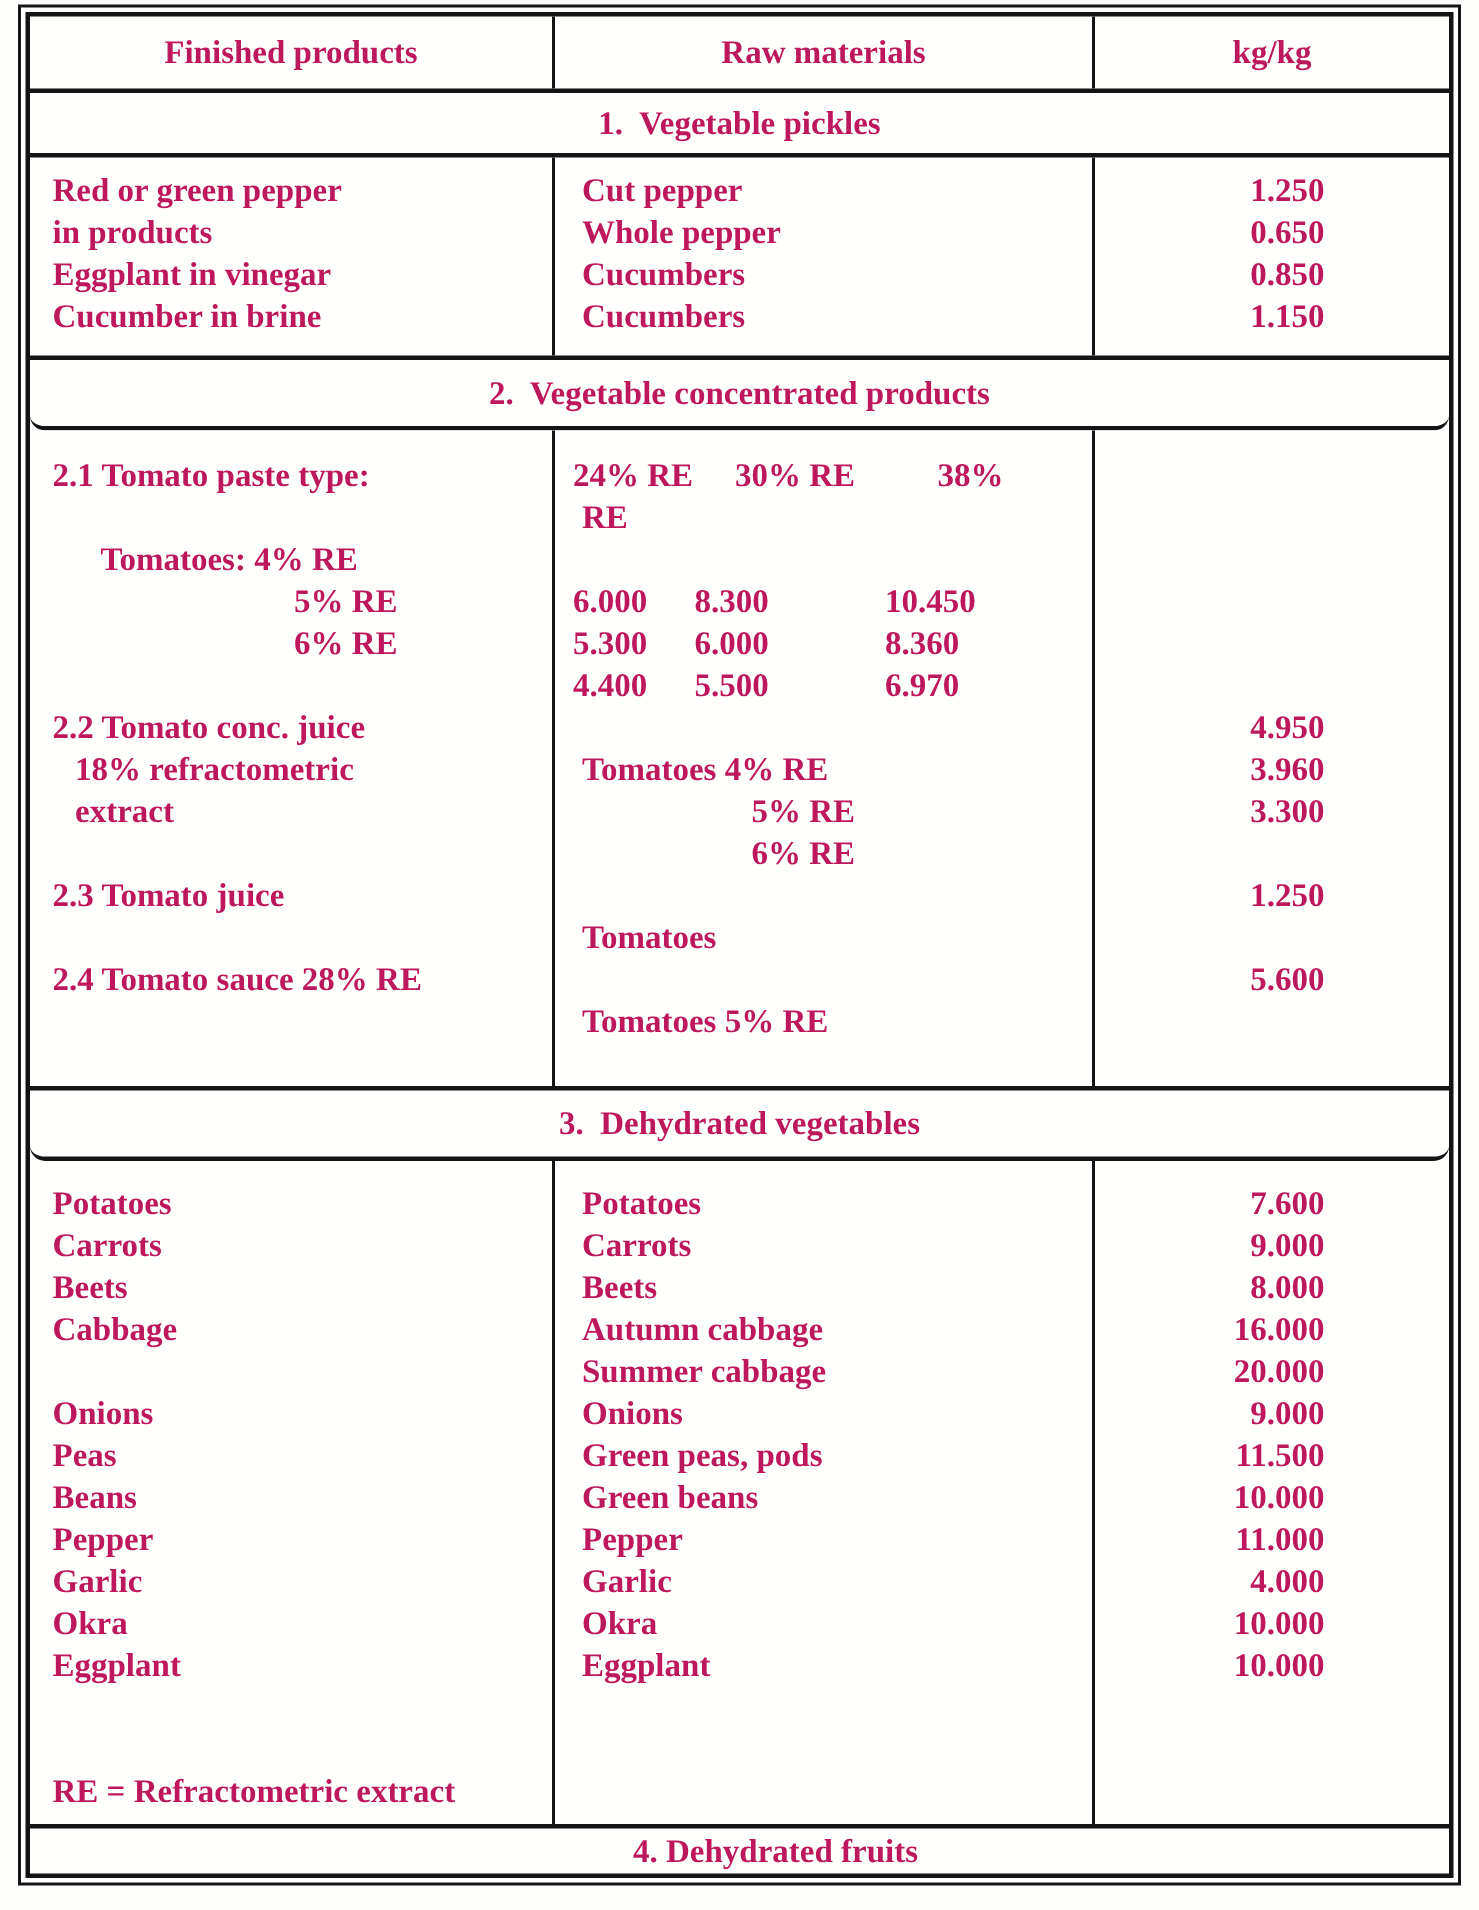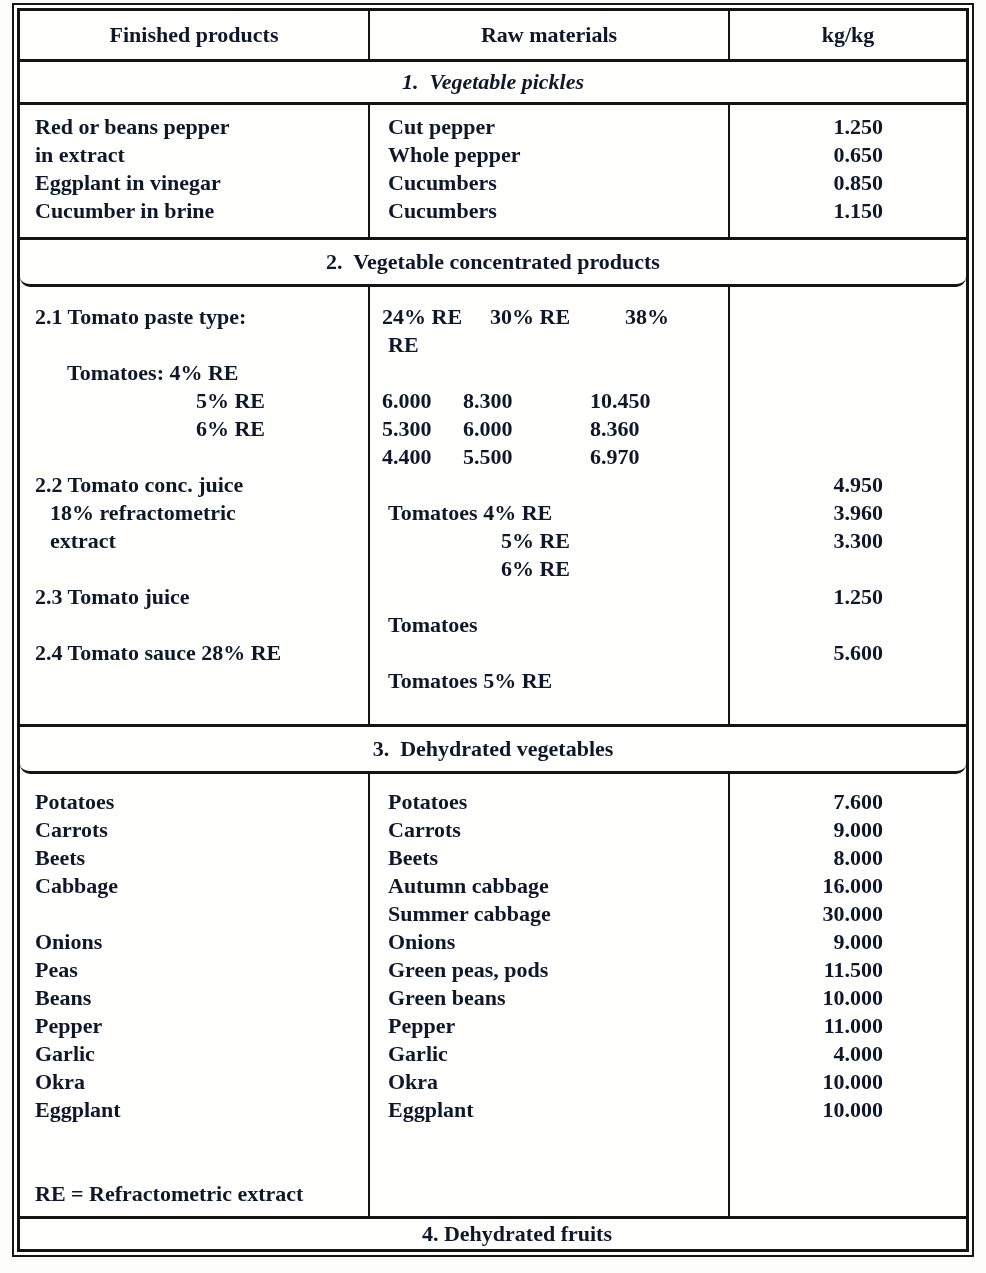--- a/index.html
+++ b/index.html
@@ -6,21 +6,21 @@
     margin: 0; padding: 0;
     width: 986px; height: 1273px;
     background: #fdfdfb;
     overflow: hidden;
   }
   .page {
     position: relative;
     width: 986px; height: 1273px;
     font-family: "Liberation Serif", "DejaVu Serif", serif;
     font-weight: bold;
-    color: #0f172a;
+    color: #be185d;
   }
   
   .frame-outer {
     position: absolute; left: 12px; top: 3px;
     width: 962px; height: 1254px;
     border: 2px solid #161616;
     padding: 3px;
     box-sizing: border-box;
     background: #fffffe;
   }
@@ -40,21 +40,21 @@
   .hcell { display: flex; align-items: center; justify-content: center; white-space: pre; }
   .vline { border-right: 2px solid #141414; }
   .sections { display: flex; flex-direction: column; flex: 1; min-height: 0; }
   .sec-title {
     flex: none;
     text-align: center;
     font-size: 22px;
     white-space: pre;
     border-bottom: 3px solid #141414;
   }
-  .sec-title.t1 { height: 40px; line-height: 40px; font-style: italic; }
+  .sec-title.t1 { height: 40px; line-height: 40px; }
   .sec-title.t2, .sec-title.t3 { height: 44px; line-height: 44px; border-radius: 10px; }
   .sec-title.t4 { flex: 1; border-bottom: none; display: flex; align-items: center; justify-content: center; margin-left: 48px; }
   .sec-body {
     display: grid;
     grid-template-columns: 350px 360px 1fr;
     flex: none;
     border-bottom: 3px solid #141414;
     font-size: 22px;
   }
   .col { box-sizing: border-box; }
@@ -86,22 +86,22 @@
     <div class="frame-inner">
       <div class="hdr-row">
         <div class="hcell vline">Finished products</div>
         <div class="hcell vline">Raw materials</div>
         <div class="hcell">kg/kg</div>
       </div>
       <div class="sections">
           <div class="sec-title t1">1.  Vegetable pickles</div>
           <div class="sec-body body-s1">
             <div class="col vline">
-              <div class="line c1">Red or beans pepper</div>
-              <div class="line c1">in extract</div>
+              <div class="line c1">Red or green pepper</div>
+              <div class="line c1">in products</div>
               <div class="line c1">Eggplant in vinegar</div>
               <div class="line c1">Cucumber in brine</div>
             </div>
             <div class="col vline">
               <div class="line c2">Cut pepper</div>
               <div class="line c2">Whole pepper</div>
               <div class="line c2">Cucumbers</div>
               <div class="line c2">Cucumbers</div>
             </div>
             <div class="col">
@@ -196,21 +196,21 @@
               <div class="line c2">Eggplant</div>
               <div class="line c2"></div>
               <div class="line c2"></div>
               <div class="line c2"></div>
             </div>
             <div class="col">
               <div class="line c3v">7.600</div>
               <div class="line c3v">9.000</div>
               <div class="line c3v">8.000</div>
               <div class="line c3v">16.000</div>
-              <div class="line c3v">30.000</div>
+              <div class="line c3v">20.000</div>
               <div class="line c3v">9.000</div>
               <div class="line c3v">11.500</div>
               <div class="line c3v">10.000</div>
               <div class="line c3v">11.000</div>
               <div class="line c3v">4.000</div>
               <div class="line c3v">10.000</div>
               <div class="line c3v">10.000</div>
               <div class="line c3v"></div>
               <div class="line c3v"></div>
               <div class="line c3v"></div>

